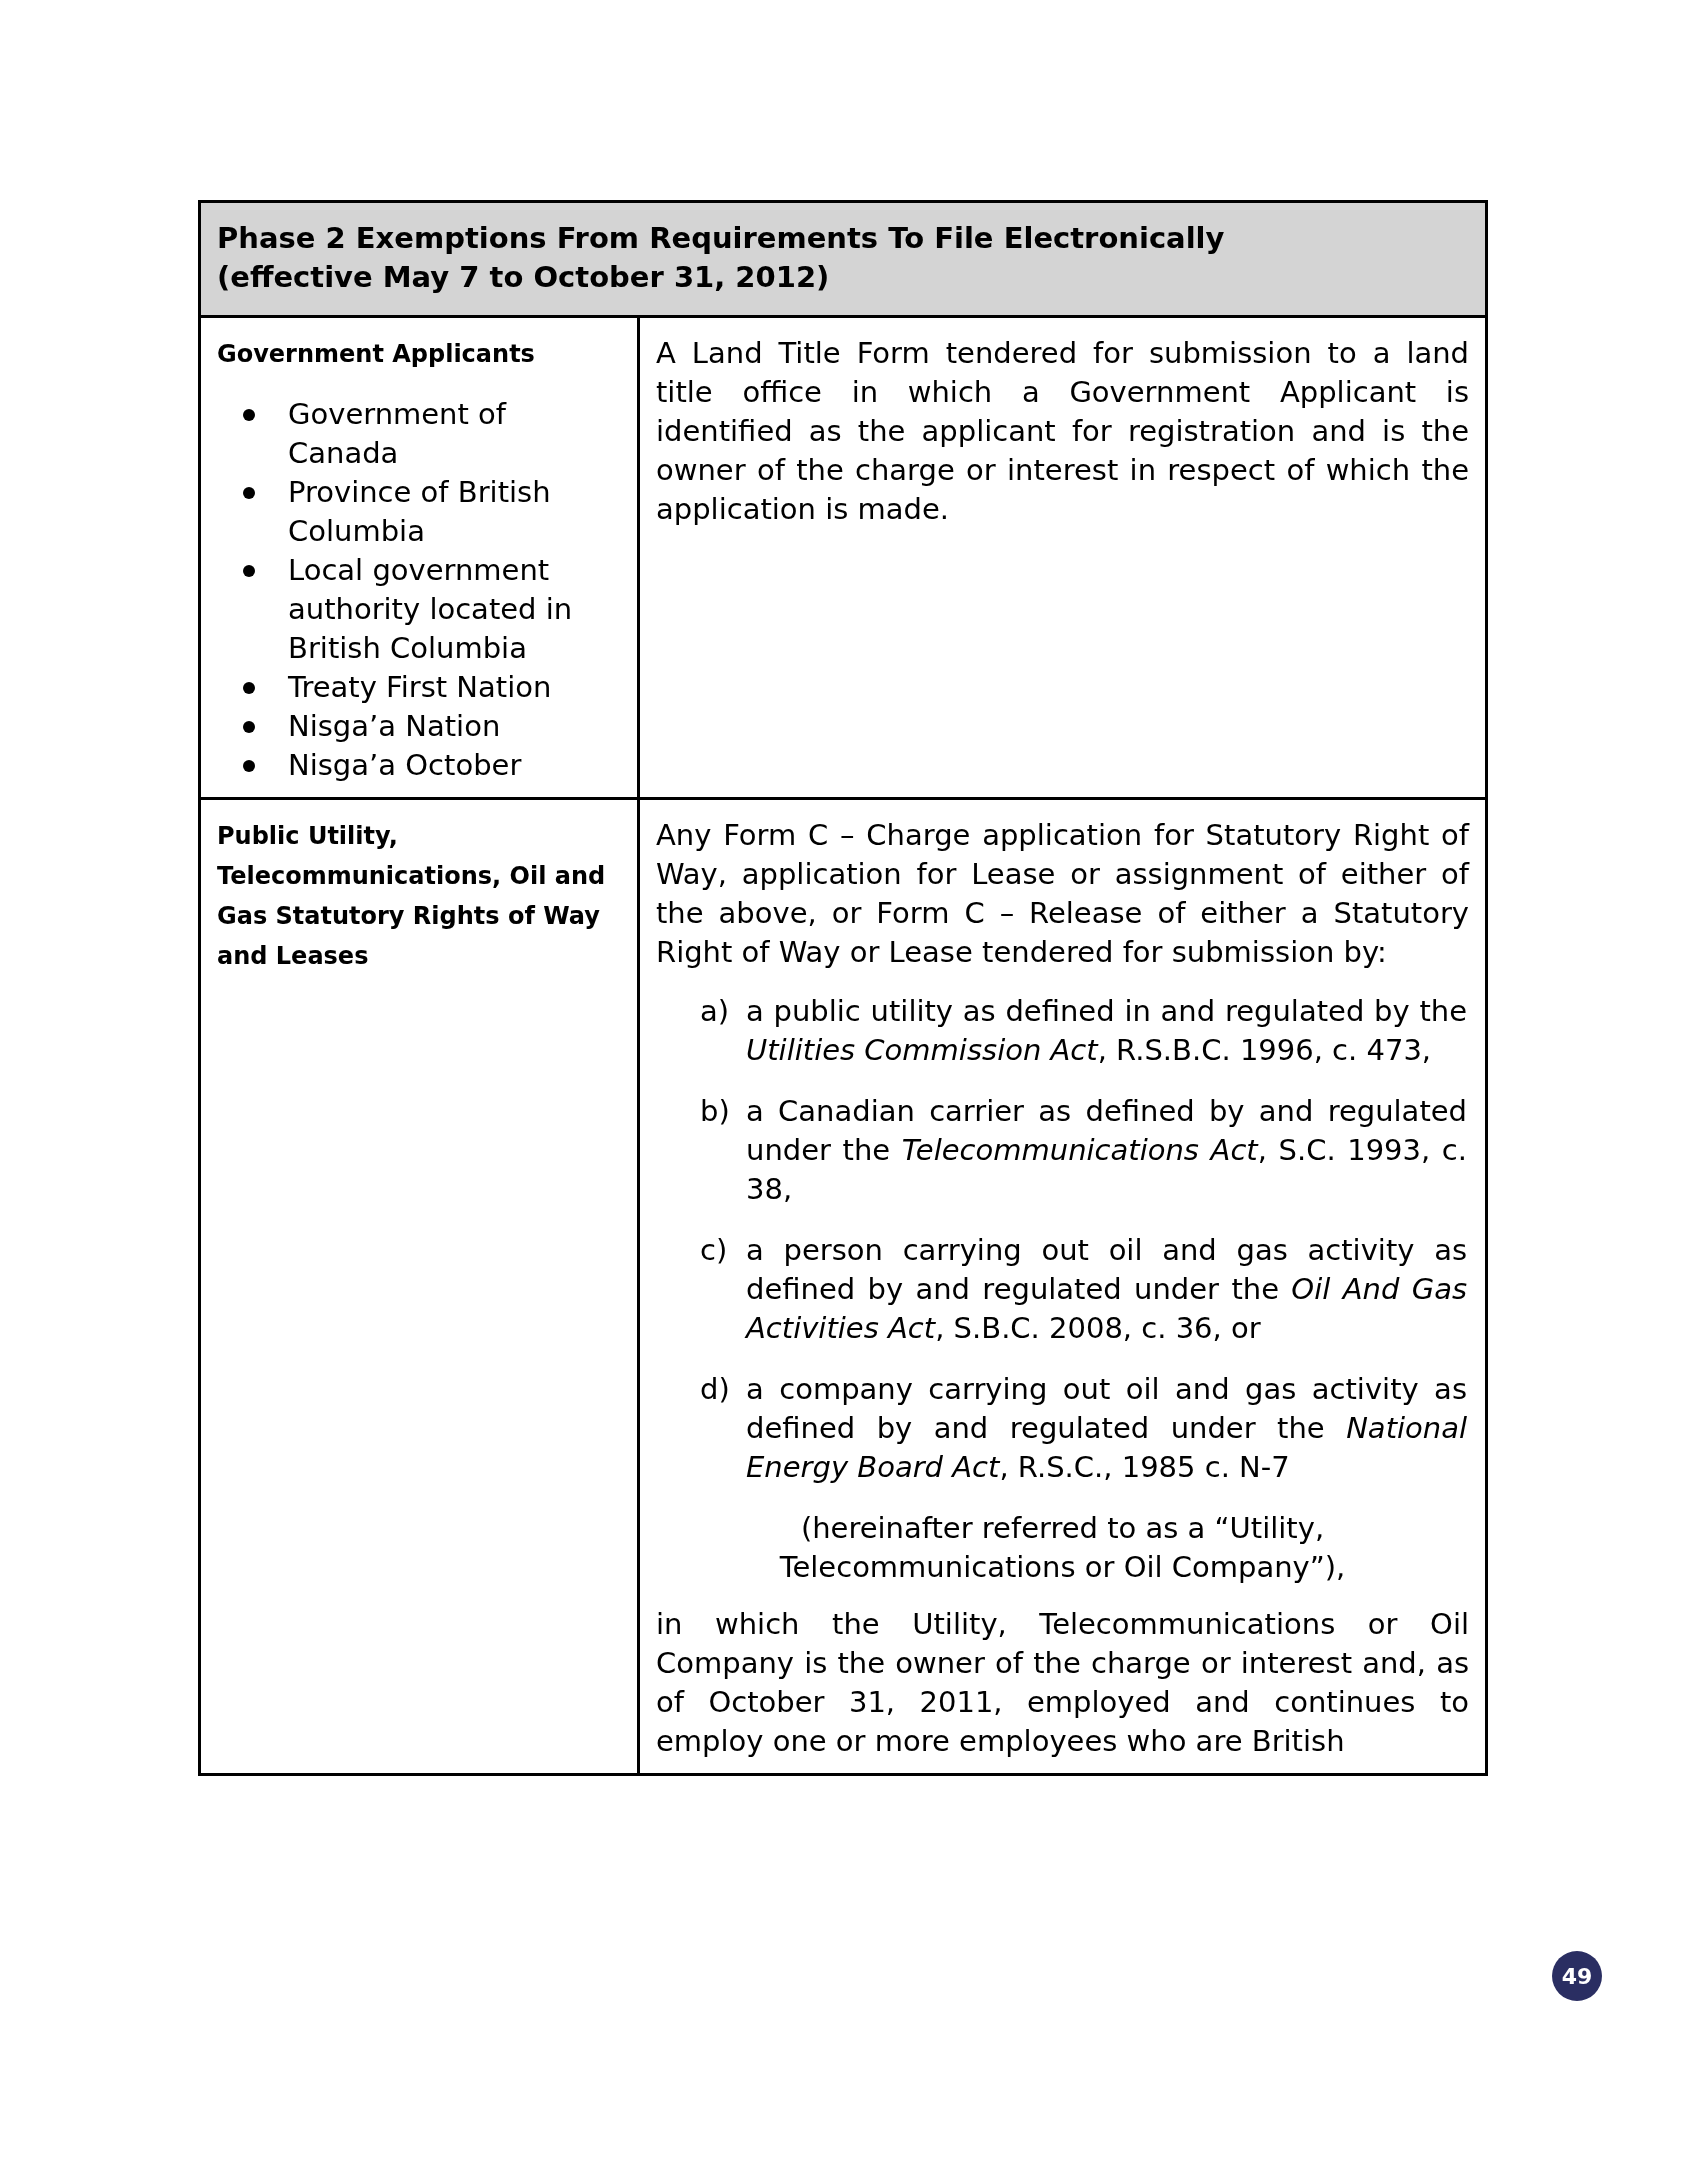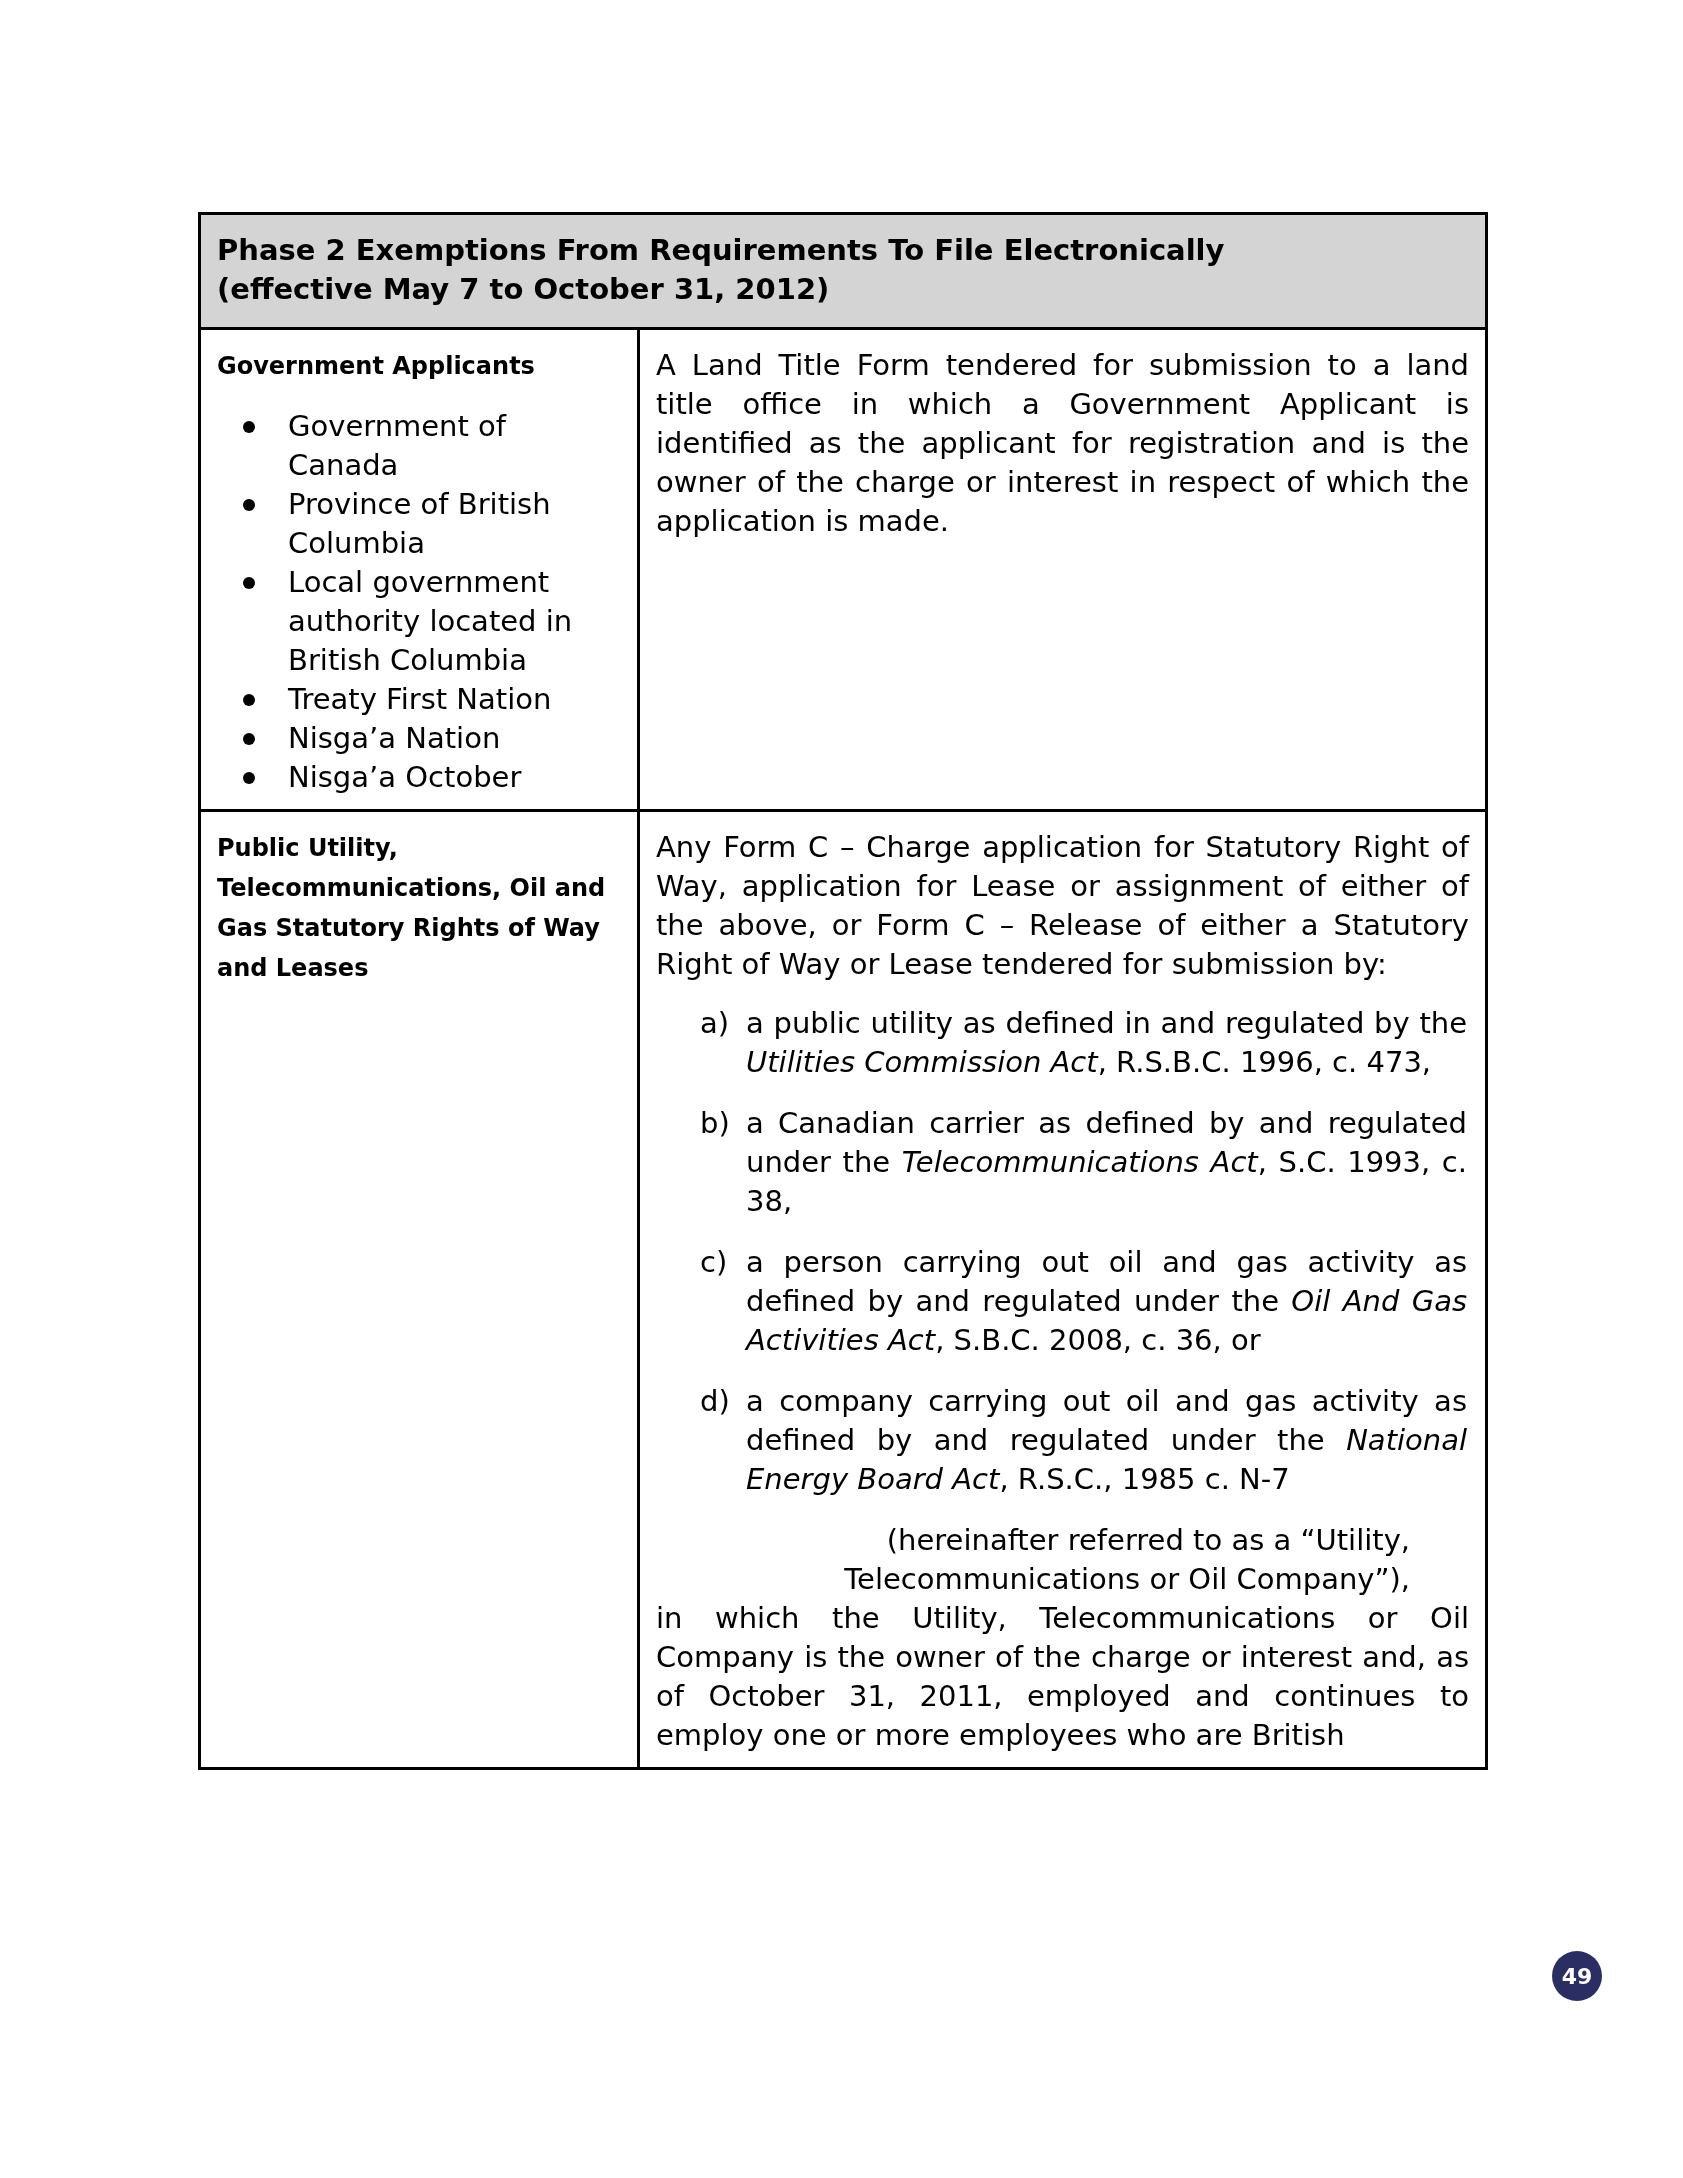--- a/index.html
+++ b/index.html
@@ -10,21 +10,21 @@
     position: relative;
     width: 1683px;
     height: 2178px;
     background: #ffffff;
     overflow: hidden;
   }
 
   table.exemptions-table {
     position: absolute;
     left: 198px;
-    top: 212px;
+    top: 200px;
     width: 1287px;
     border-collapse: collapse;
     table-layout: fixed;
   }
   table.exemptions-table td {
     border: 3px solid #000;
     vertical-align: top;
     font-size: 29px;
     line-height: 39px;
   }
@@ -95,22 +95,23 @@
     margin-bottom: 22px;
   }
   ol.letter-list .marker {
     position: absolute;
     left: 0;
     top: 0;
   }
   ol.letter-list i { font-style: italic; }
 
   .hereinafter {
-    text-align: right;
+    text-align: center;
     padding: 0 59px;
+    margin-bottom: 18px;
   }
   .closing-paragraph { margin-bottom: 0; }
 
   .footer-line {
     position: absolute;
     left: 196px;
     top: 2076px;
     font-size: 27px;
     line-height: 32px;
     color: #2a2e62;

